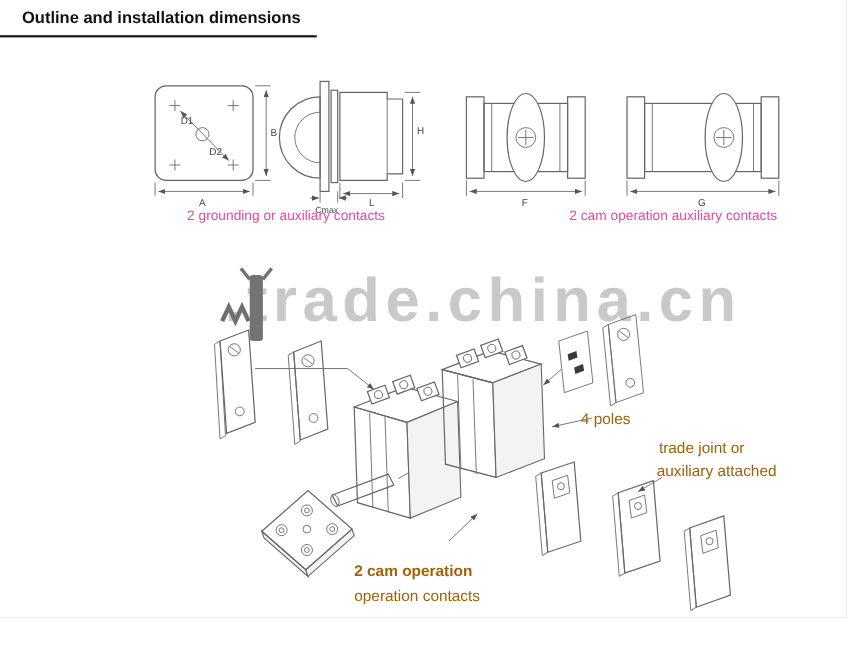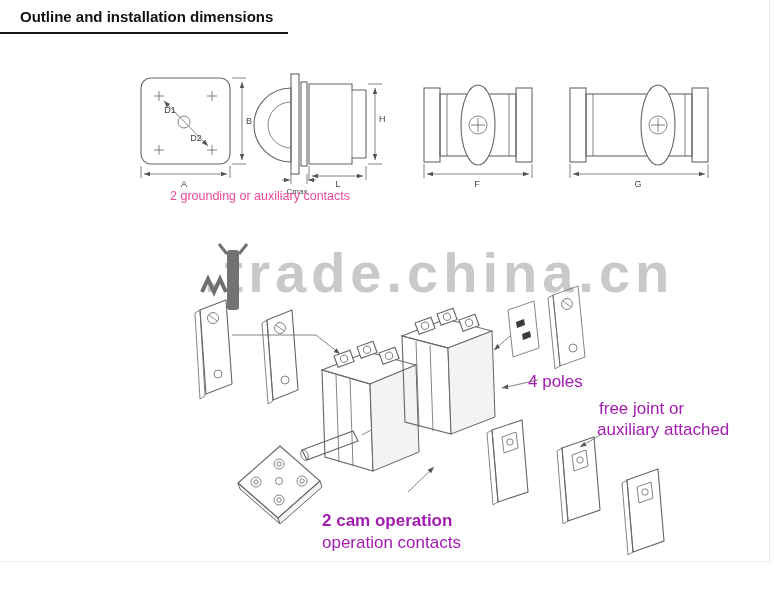--- a/index.html
+++ b/index.html
@@ -1,21 +1,21 @@
 <!DOCTYPE html>
 <html><head>
 <meta charset="utf-8">
 <style>
   html,body{margin:0;padding:0;background:#fff;}
   .page{position:relative;width:783px;height:567px;background:#ffffff;overflow:hidden;
         font-family:"Liberation Sans",sans-serif;color:#222;}
   .header{position:absolute;top:3px;left:0;width:268px;padding:5px 0 7px 20px;
           border-bottom:2px solid #161616;font-size:15px;font-weight:bold;color:#111;}
   .caption{position:absolute;font-size:12.5px;color:#ec4899;text-align:center;z-index:4;}
-  .lbl{position:absolute;font-size:17px;color:#a21caf;white-space:nowrap;z-index:4;}
+  .lbl{position:absolute;font-size:14px;color:#a16207;white-space:nowrap;z-index:4;}
   .watermark{position:absolute;left:204px;top:240px;font-size:56px;font-weight:bold;
              letter-spacing:5px;color:#c9c9c9;z-index:2;white-space:nowrap;}
   svg{position:absolute;overflow:visible;}
   #dims{left:0;top:62px;z-index:1;}
   #exploded{left:150px;top:238px;z-index:3;}
   .ln{fill:none;stroke:#666;stroke-width:1.1;}
   .thin{fill:none;stroke:#666;stroke-width:0.8;}
   .shade{fill:#f3f3f3;stroke:#666;stroke-width:1;}
   .wfill{fill:#ffffff;stroke:#666;stroke-width:1.1;}
   text.dim{font-size:9px;fill:#444;font-family:"Liberation Sans",sans-serif;}
@@ -114,20 +114,21 @@
       <circle cx="658" cy="63" r="9" class="thin"></circle>
       <path d="M651,63 h14 M658,56 v14" class="thin"></path>
       <line x1="570" y1="102" x2="570" y2="116" class="thin"></line>
       <line x1="708" y1="102" x2="708" y2="116" class="thin"></line>
       <line x1="573" y1="112" x2="705" y2="112" class="thin" marker-start="url(#da)" marker-end="url(#da)"></line>
       <text x="638" y="125" text-anchor="middle" class="dim">G</text>
     </g>
   </svg>
 
   <div class="caption" style="left:140px;top:189px;width:240px;">2 grounding or auxiliary contacts</div>
+  <div class="caption" style="left:502px;top:189px;width:220px;">2 cam operation auxiliary contacts</div>
 
   <div class="watermark">.trade.china.cn</div>
 
   <svg id="exploded" width="580" height="340" viewBox="0 0 580 340">
     <defs>
       <marker id="ea" markerWidth="9" markerHeight="7" refX="8" refY="3" orient="auto">
         <path d="M0,0 L8,3 L0,6 Z" fill="#555"></path>
       </marker>
     </defs>
 
@@ -255,18 +256,18 @@
 
     <g>
       <polygon points="472,245 477,242 483,314 478,317" class="thin"></polygon>
       <polygon points="477,242 508,231 514,303 483,314" class="ln"></polygon>
       <polygon points="487,249 501,244 503,260 489,265" class="thin"></polygon>
       <circle cx="495" cy="254" r="3.2" class="thin"></circle>
     </g>
   </svg>
 
   <div class="lbl" style="left:528px;top:372px;">4 poles</div>
-  <div class="lbl" style="left:599px;top:399px;">free joint or</div>
+  <div class="lbl" style="left:599px;top:399px;">trade joint or</div>
   <div class="lbl" style="left:597px;top:420px;">auxiliary attached</div>
   <div class="lbl" style="left:322px;top:511px;font-weight:bold;">2 cam operation</div>
   <div class="lbl" style="left:322px;top:533px;">operation contacts</div>
 
 </div>
 
 </body></html>

